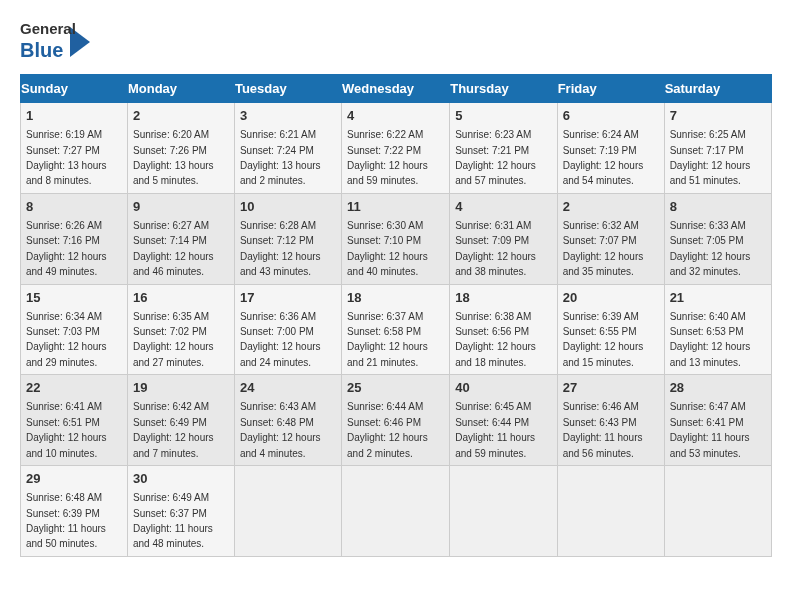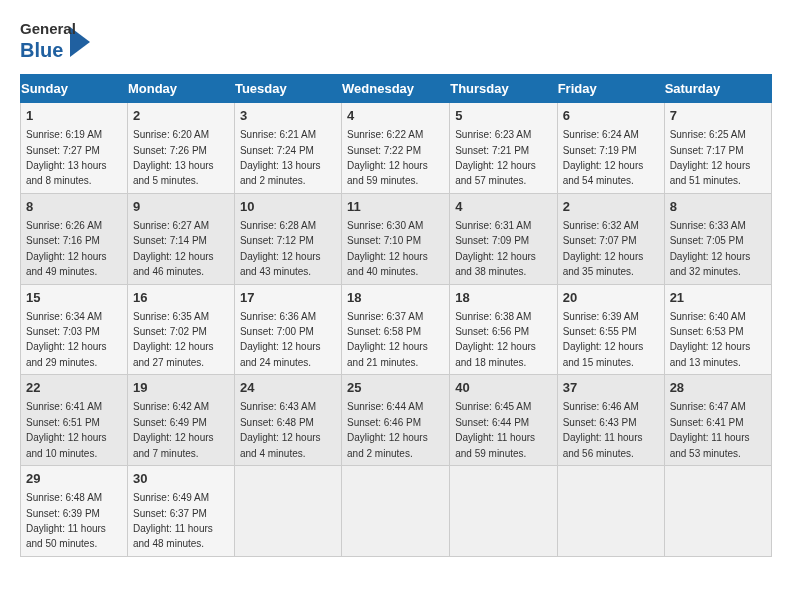--- a/index.html
+++ b/index.html
@@ -136,21 +136,21 @@
         <td><span class="day-number">18</span><span class="day-info">Sunrise: 6:38 AM<br>Sunset: 6:56 PM<br>Daylight: 12 hours and 18 minutes.</span></td>
         <td><span class="day-number">20</span><span class="day-info">Sunrise: 6:39 AM<br>Sunset: 6:55 PM<br>Daylight: 12 hours and 15 minutes.</span></td>
         <td><span class="day-number">21</span><span class="day-info">Sunrise: 6:40 AM<br>Sunset: 6:53 PM<br>Daylight: 12 hours and 13 minutes.</span></td>
       </tr>
       <tr>
         <td><span class="day-number">22</span><span class="day-info">Sunrise: 6:41 AM<br>Sunset: 6:51 PM<br>Daylight: 12 hours and 10 minutes.</span></td>
         <td><span class="day-number">19</span><span class="day-info">Sunrise: 6:42 AM<br>Sunset: 6:49 PM<br>Daylight: 12 hours and 7 minutes.</span></td>
         <td><span class="day-number">24</span><span class="day-info">Sunrise: 6:43 AM<br>Sunset: 6:48 PM<br>Daylight: 12 hours and 4 minutes.</span></td>
         <td><span class="day-number">25</span><span class="day-info">Sunrise: 6:44 AM<br>Sunset: 6:46 PM<br>Daylight: 12 hours and 2 minutes.</span></td>
         <td><span class="day-number">40</span><span class="day-info">Sunrise: 6:45 AM<br>Sunset: 6:44 PM<br>Daylight: 11 hours and 59 minutes.</span></td>
-        <td><span class="day-number">37</span><span class="day-info">Sunrise: 6:46 AM<br>Sunset: 6:43 PM<br>Daylight: 11 hours and 56 minutes.</span></td>
+        <td><span class="day-number">27</span><span class="day-info">Sunrise: 6:46 AM<br>Sunset: 6:43 PM<br>Daylight: 11 hours and 56 minutes.</span></td>
         <td><span class="day-number">28</span><span class="day-info">Sunrise: 6:47 AM<br>Sunset: 6:41 PM<br>Daylight: 11 hours and 53 minutes.</span></td>
       </tr>
       <tr>
         <td><span class="day-number">29</span><span class="day-info">Sunrise: 6:48 AM<br>Sunset: 6:39 PM<br>Daylight: 11 hours and 50 minutes.</span></td>
         <td><span class="day-number">30</span><span class="day-info">Sunrise: 6:49 AM<br>Sunset: 6:37 PM<br>Daylight: 11 hours and 48 minutes.</span></td>
         <td class="empty"></td>
         <td class="empty"></td>
         <td class="empty"></td>
         <td class="empty"></td>
         <td class="empty"></td>

